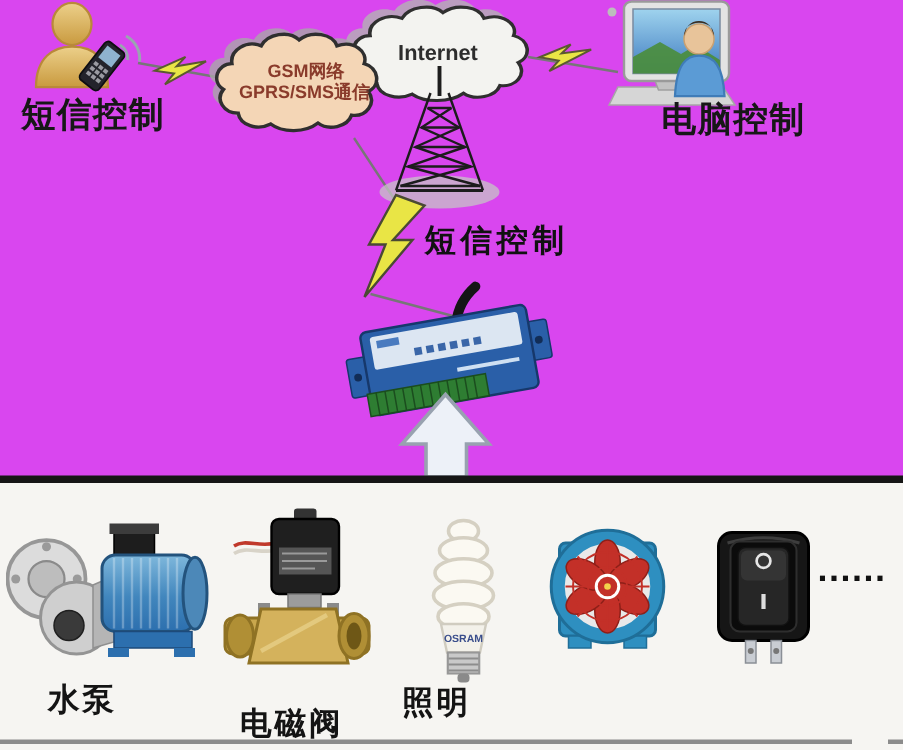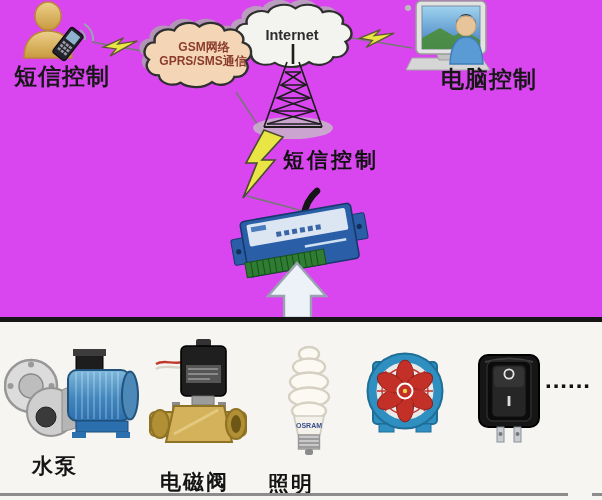--- a/index.html
+++ b/index.html
@@ -221,21 +221,21 @@
         <ellipse cx="28" cy="40" rx="19" ry="9.5"></ellipse>
         <ellipse cx="28" cy="55" rx="20" ry="9.5"></ellipse>
         <ellipse cx="28" cy="69" rx="17" ry="8.5"></ellipse>
       </g>
       <polygon points="13,74 43,74 39,93 17,93" fill="#f3f1ea" stroke="#d0ccc0" stroke-width="1.6"></polygon>
       <text x="28" y="86" text-anchor="middle" font-size="7" font-weight="bold" fill="#3a4e8c" font-family="Liberation Sans, sans-serif">OSRAM</text>
       <rect x="17.5" y="93" width="21" height="14" fill="#c9c9c9" stroke="#979797" stroke-width="1.4"></rect>
       <path d="M18,97 h20 M18,101 h20 M18,105 h20" stroke="#8d8d8d" stroke-width="1.4"></path>
       <rect x="24" y="107" width="8" height="6" rx="2.5" fill="#8a8a8a"></rect>
     </svg>
-    <div class="devlabel" style="left:268px;top:148px;width:80px;">照明</div>
+    <div class="devlabel" style="left:268px;top:132px;width:80px;">照明</div>
 
     <svg class="dev" style="left:360px;top:24px;" width="90" height="94" viewBox="0 0 90 94">
       <rect x="13" y="16" width="64" height="62" rx="4" fill="#2E8FC0" stroke="#1F6E98" stroke-width="2"></rect>
       <rect x="19" y="78" width="15" height="8" fill="#2E8FC0" stroke="#1F6E98"></rect>
       <rect x="56" y="78" width="15" height="8" fill="#2E8FC0" stroke="#1F6E98"></rect>
       <circle cx="45" cy="45" r="33" fill="#e9e9e9" stroke="#2E8FC0" stroke-width="9"></circle>
       <circle cx="45" cy="45" r="37.5" fill="none" stroke="#1F6E98" stroke-width="2"></circle>
       <g>
         <g transform="rotate(0 45 45)">
             <ellipse cx="45" cy="29" rx="8.5" ry="15" fill="#C33028" stroke="#8e1f18"></ellipse>

